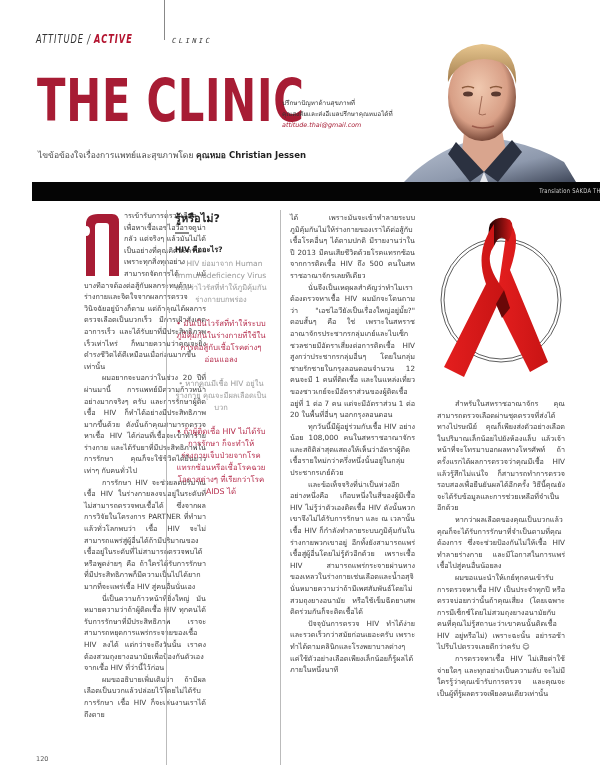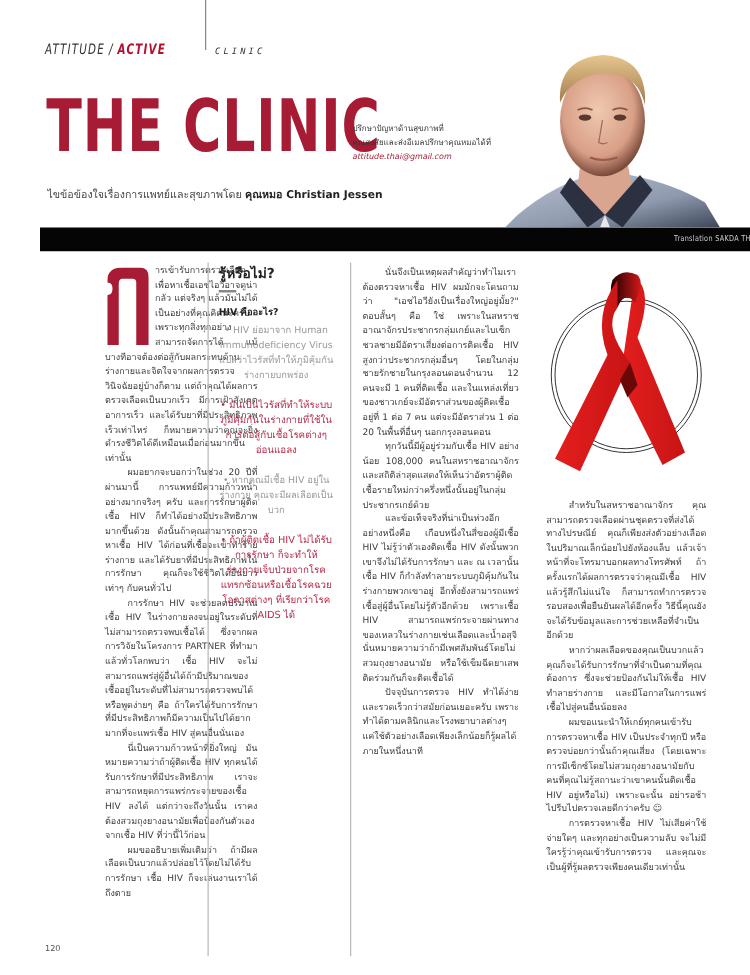--- a/index.html
+++ b/index.html
@@ -127,20 +127,21 @@
   <div class="side-q">HIV คืออะไร?</div>
   <div class="side-item">• HIV ย่อมาจาก Human Immunodeficiency Virus แปลว่าไวรัสที่ทำให้ภูมิคุ้มกันร่างกายบกพร่อง</div>
   <div class="side-item hl">• มันเป็นไวรัสที่ทำให้ระบบภูมิคุ้มกันในร่างกายที่ใช้ในการต่อสู้กับเชื้อโรคต่างๆ อ่อนแอลง</div>
   <div class="side-item">• หากคุณมีเชื้อ HIV อยู่ในร่างกาย คุณจะมีผลเลือดเป็นบวก</div>
   <div class="side-item hl">• ถ้าผู้ติดเชื้อ HIV ไม่ได้รับการรักษา ก็จะทำให้ร่างกายเจ็บป่วยจากโรคแทรกซ้อนหรือเชื้อโรคฉวยโอกาสต่างๆ ที่เรียกว่าโรค AIDS ได้</div>
 </div>
 
 <div class="sep sep2"></div>
 
 <div class="col col3">
+  <p class="noindent">ได้ เพราะมันจะเข้าทำลายระบบภูมิคุ้มกันไม่ให้ร่างกายของเราได้ต่อสู้กับเชื้อโรคอื่นๆ ได้ตามปกติ มีรายงานว่าในปี 2013 มีคนเสียชีวิตด้วยโรคแทรกซ้อนจากการติดเชื้อ HIV ถึง 500 คนในสหราชอาณาจักรเลยทีเดียว</p>
   <p>นั่นจึงเป็นเหตุผลสำคัญว่าทำไมเราต้องตรวจหาเชื้อ HIV ผมมักจะโดนถามว่า "เอชไอวียังเป็นเรื่องใหญ่อยู่มั้ย?" ตอบสั้นๆ คือ ใช่ เพราะในสหราชอาณาจักรประชากรกลุ่มเกย์และไบเซ็กชวลชายมีอัตราเสี่ยงต่อการติดเชื้อ HIV สูงกว่าประชากรกลุ่มอื่นๆ โดยในกลุ่มชายรักชายในกรุงลอนดอนจำนวน 12 คนจะมี 1 คนที่ติดเชื้อ และในแหล่งเที่ยวของชาวเกย์จะมีอัตราส่วนของผู้ติดเชื้ออยู่ที่ 1 ต่อ 7 คน แต่จะมีอัตราส่วน 1 ต่อ 20 ในพื้นที่อื่นๆ นอกกรุงลอนดอน</p>
   <p>ทุกวันนี้มีผู้อยู่ร่วมกับเชื้อ HIV อย่างน้อย 108,000 คนในสหราชอาณาจักร และสถิติล่าสุดแสดงให้เห็นว่าอัตราผู้ติดเชื้อรายใหม่กว่าครึ่งหนึ่งนั้นอยู่ในกลุ่มประชากรเกย์ด้วย</p>
   <p>และข้อเท็จจริงที่น่าเป็นห่วงอีกอย่างหนึ่งคือ เกือบหนึ่งในสี่ของผู้มีเชื้อ HIV ไม่รู้ว่าตัวเองติดเชื้อ HIV ดังนั้นพวกเขาจึงไม่ได้รับการรักษา และ ณ เวลานั้น เชื้อ HIV ก็กำลังทำลายระบบภูมิคุ้มกันในร่างกายพวกเขาอยู่ อีกทั้งยังสามารถแพร่เชื้อสู่ผู้อื่นโดยไม่รู้ตัวอีกด้วย เพราะเชื้อ HIV สามารถแพร่กระจายผ่านทางของเหลวในร่างกายเช่นเลือดและน้ำอสุจิ นั่นหมายความว่าถ้ามีเพศสัมพันธ์โดยไม่สวมถุงยางอนามัย หรือใช้เข็มฉีดยาเสพติดร่วมกันก็จะติดเชื้อได้</p>
   <p>ปัจจุบันการตรวจ HIV ทำได้ง่ายและรวดเร็วกว่าสมัยก่อนเยอะครับ เพราะทำได้ตามคลินิกและโรงพยาบาลต่างๆ แค่ใช้ตัวอย่างเลือดเพียงเล็กน้อยก็รู้ผลได้ภายในหนึ่งนาที</p>
 </div>
 
 <div class="ribbon">
   <svg width="126" height="180" viewBox="0 0 126 180">
     <defs>
       <linearGradient id="rib" x1="0" x2="1" y1="0" y2="0">

